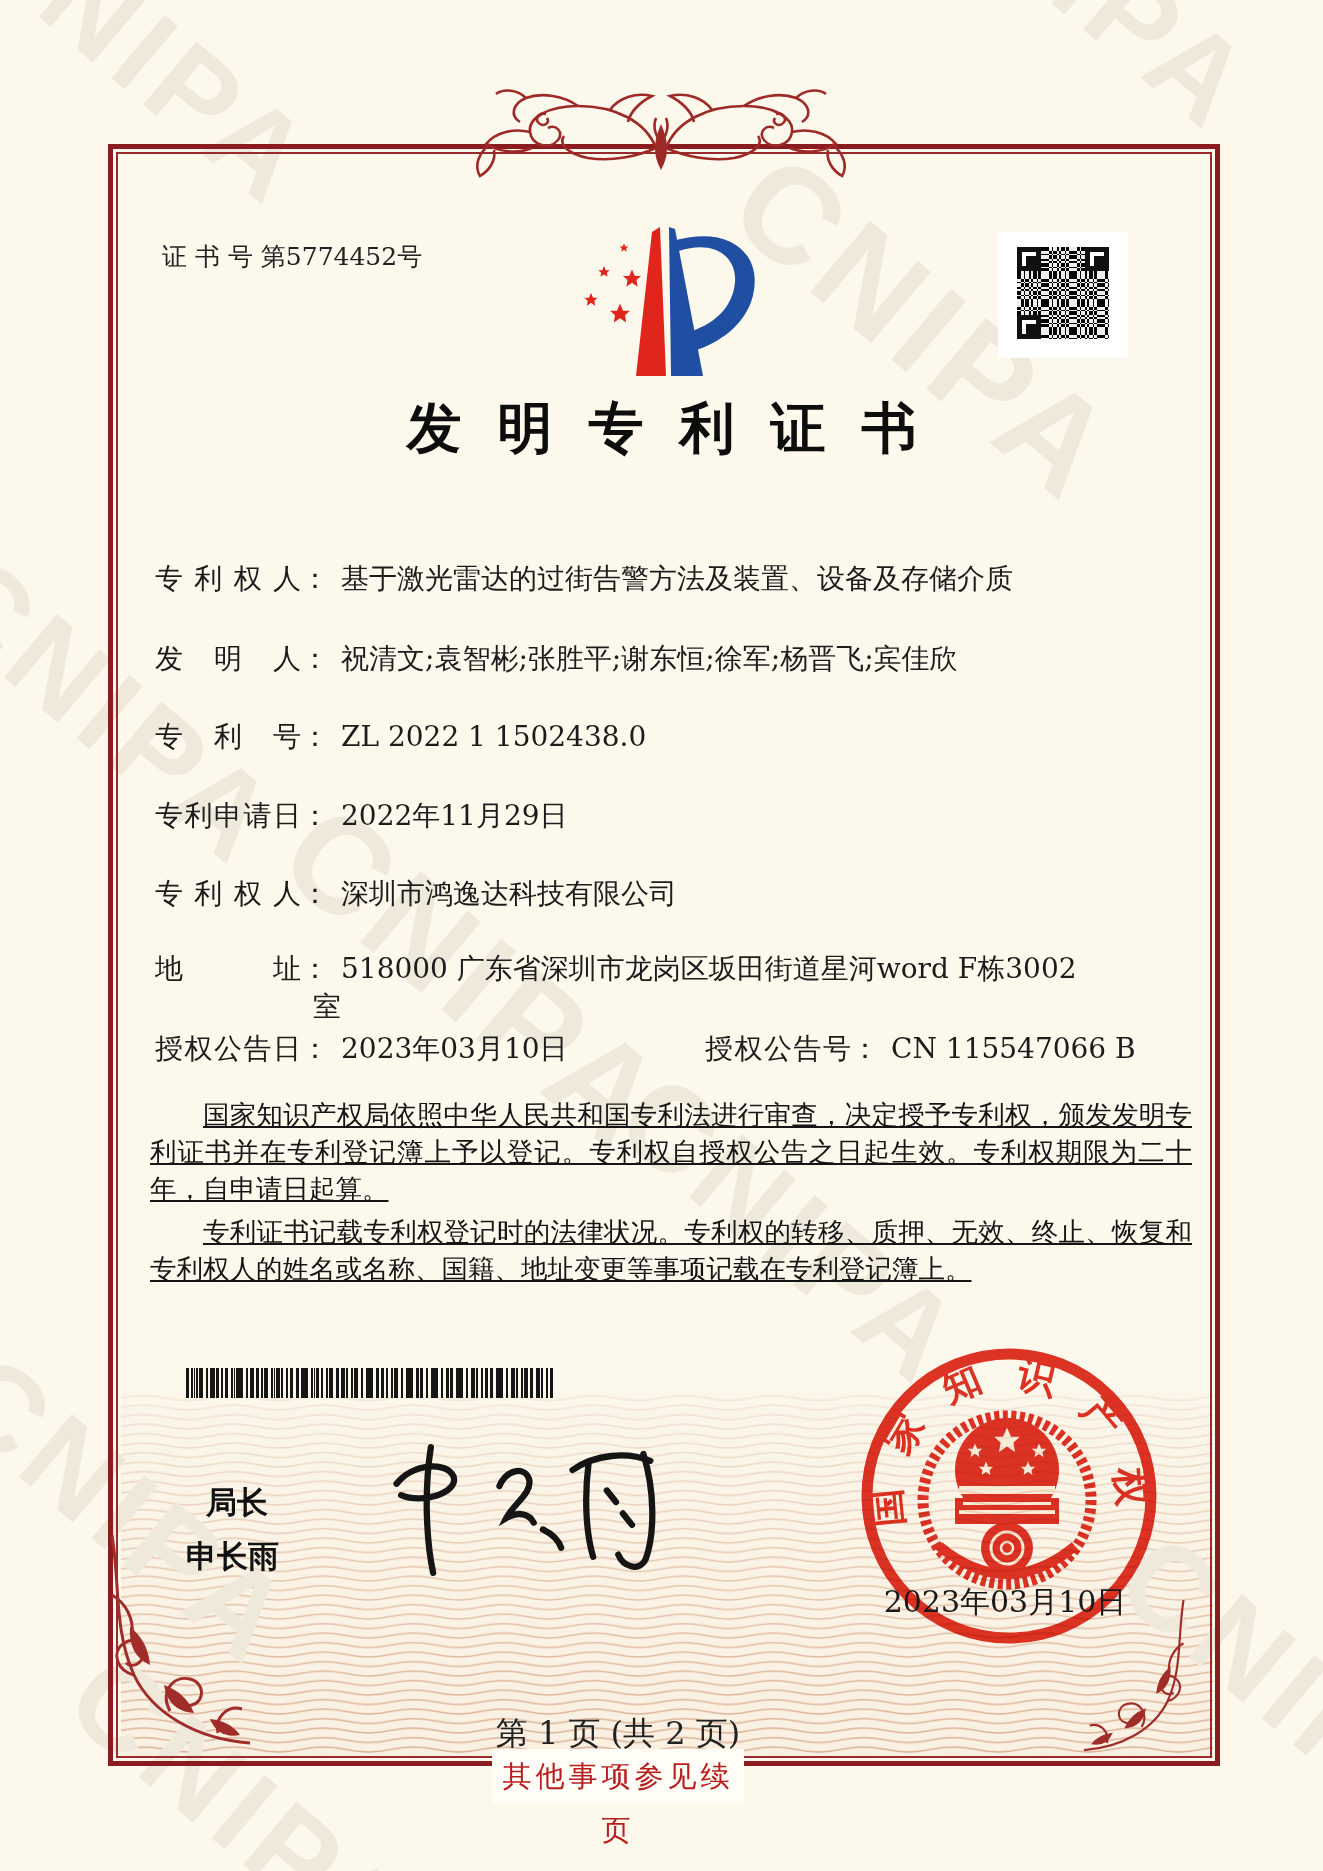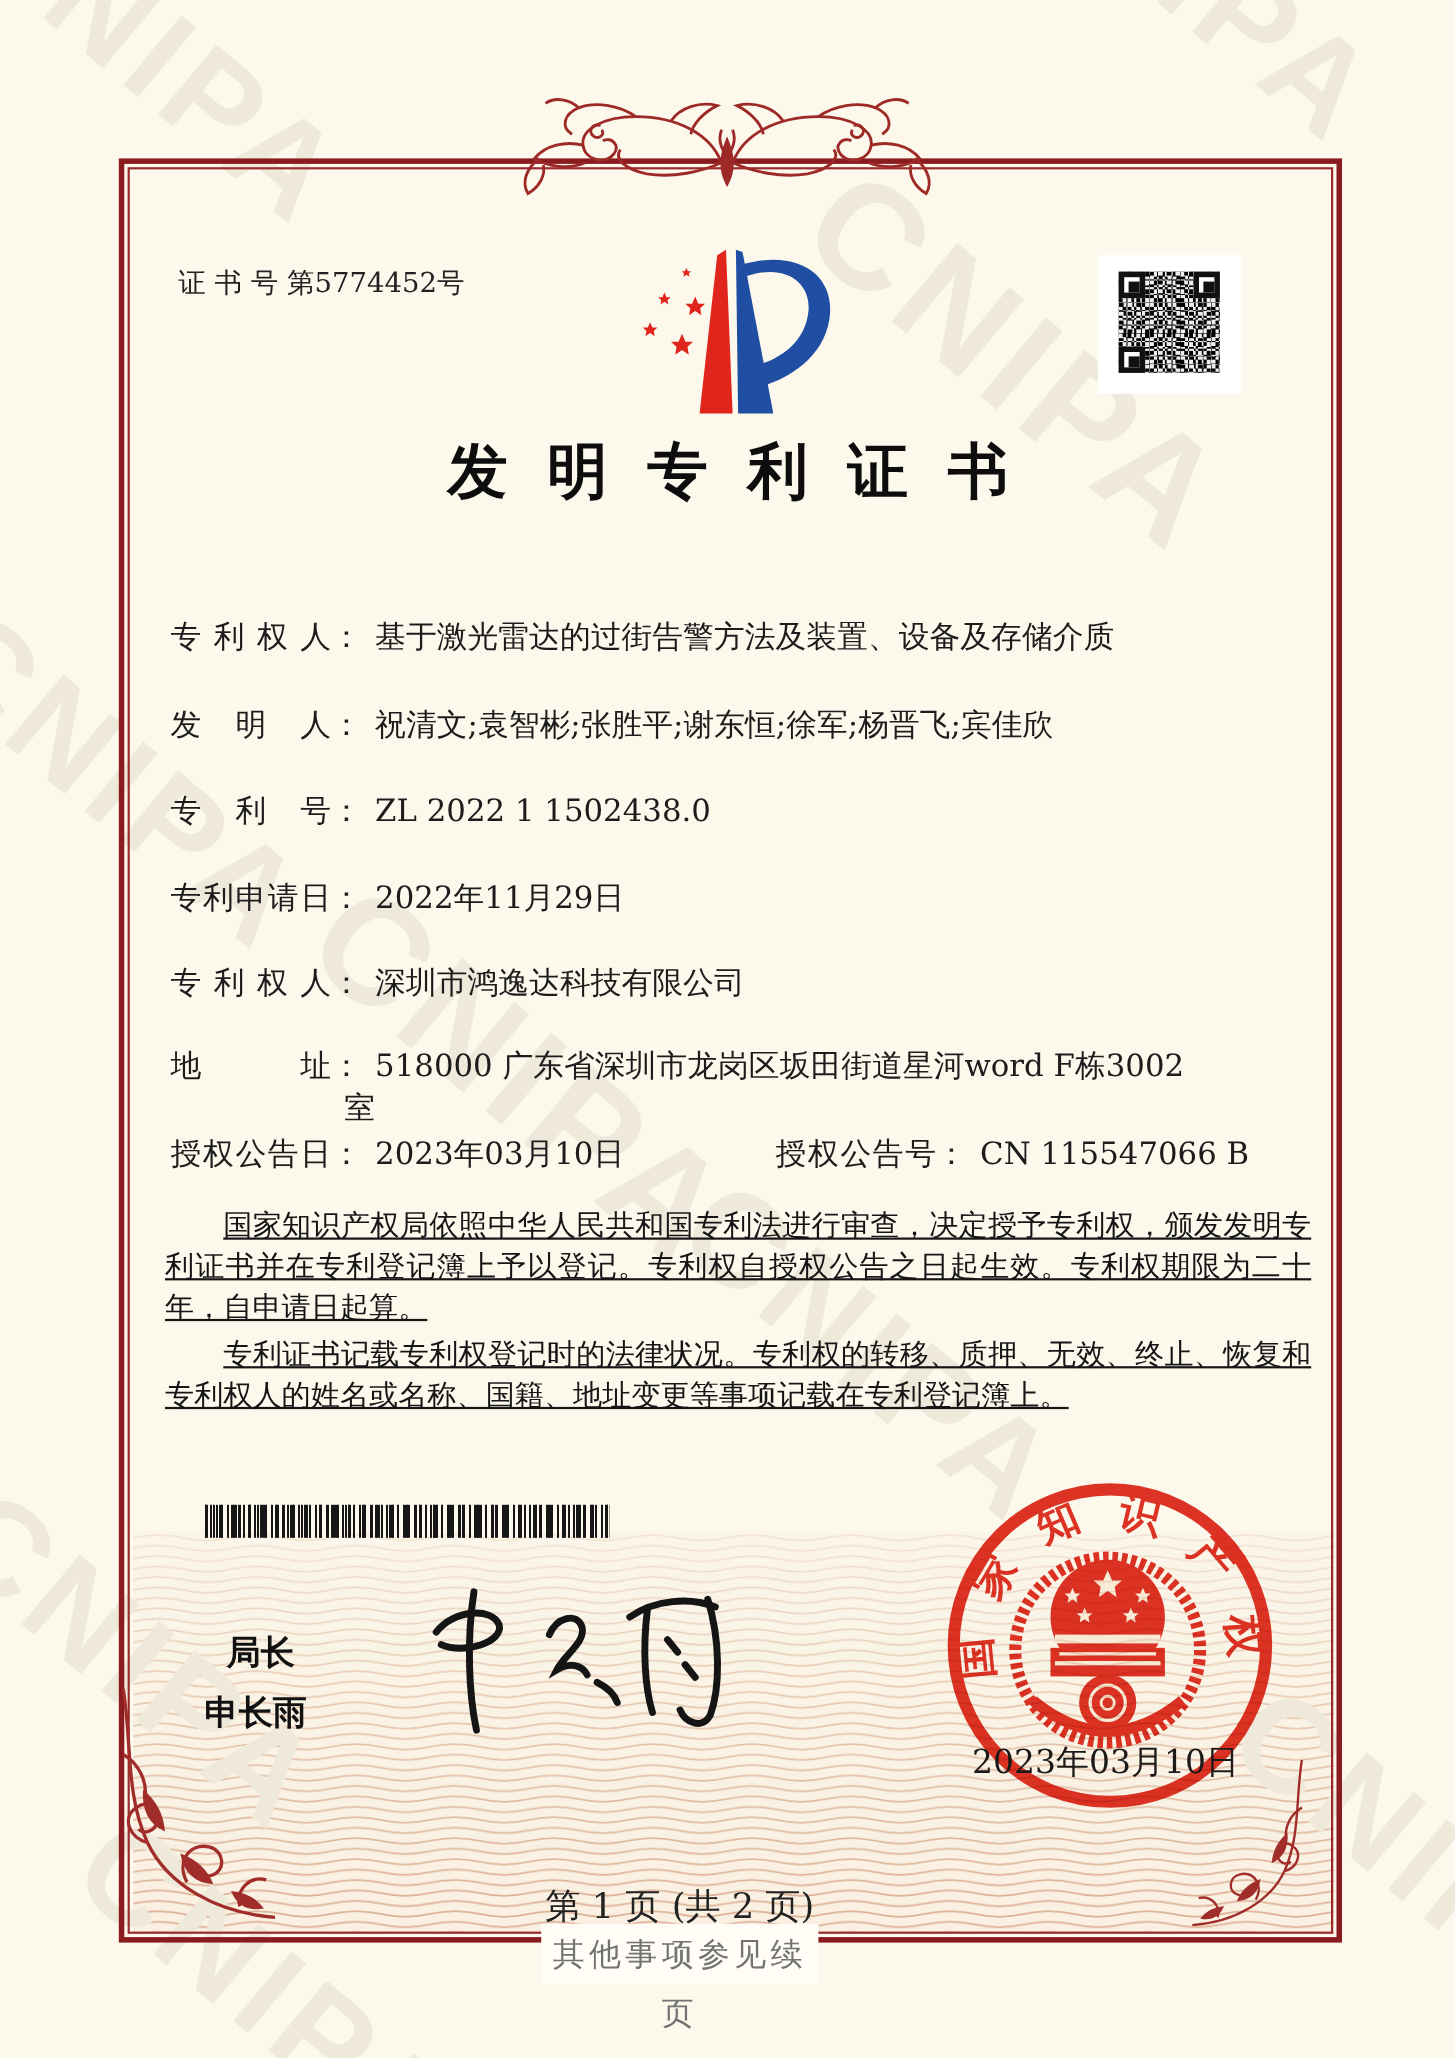--- a/index.html
+++ b/index.html
@@ -44,21 +44,21 @@
                        repeating-linear-gradient(90deg,#161616 0 1px,transparent 1px 8px),
                        repeating-linear-gradient(90deg,#161616 0 3px,transparent 3px 13px);}
   .dir-title{position:absolute;left:186px;top:1482px;font:bold 31px "Liberation Sans",sans-serif;color:#111;z-index:4;margin-left:20px;}
   .dir-name{position:absolute;left:186px;top:1536px;font:bold 31px "Liberation Sans",sans-serif;color:#111;z-index:4;}
   .sig{position:absolute;left:360px;top:1422px;z-index:4;}
   .seal{position:absolute;left:853px;top:1340px;z-index:6;mix-blend-mode:multiply;opacity:.96;}
   .sealtext{font-size:38px;font-weight:bold;font-family:"DejaVu Serif","Liberation Serif",serif;}
   .sealdate{font-size:30px;fill:#111;font-family:"DejaVu Serif","Liberation Serif",serif;}
   .pagefoot{position:absolute;left:0;top:1712px;width:1236px;text-align:center;font-size:32px;color:#222;z-index:4;}
   .contnote{position:absolute;left:492px;top:1749px;width:252px;height:54px;background:#fffdf6;
-      text-align:center;line-height:54px;font-size:29px;letter-spacing:4px;color:#737373;z-index:4;}
+      text-align:center;line-height:54px;font-size:29px;letter-spacing:4px;color:#b91c1c;z-index:4;}
 </style>
 </head>
 <body>
 
 <svg width="0" height="0" style="position:absolute">
   <defs>
     <path id="star" d="M0,-10 L2.94,-3.09 L9.51,-3.09 L4.76,1.18 L5.88,8.09 L0,4 L-5.88,8.09 L-4.76,1.18 L-9.51,-3.09 L-2.94,-3.09 Z"></path>
     <g id="cornerFl">
       <g fill="none" stroke="#a12d2a" stroke-width="3">
         <path d="M12,0 C20,50 14,96 34,140 C52,178 96,204 150,208"></path>

